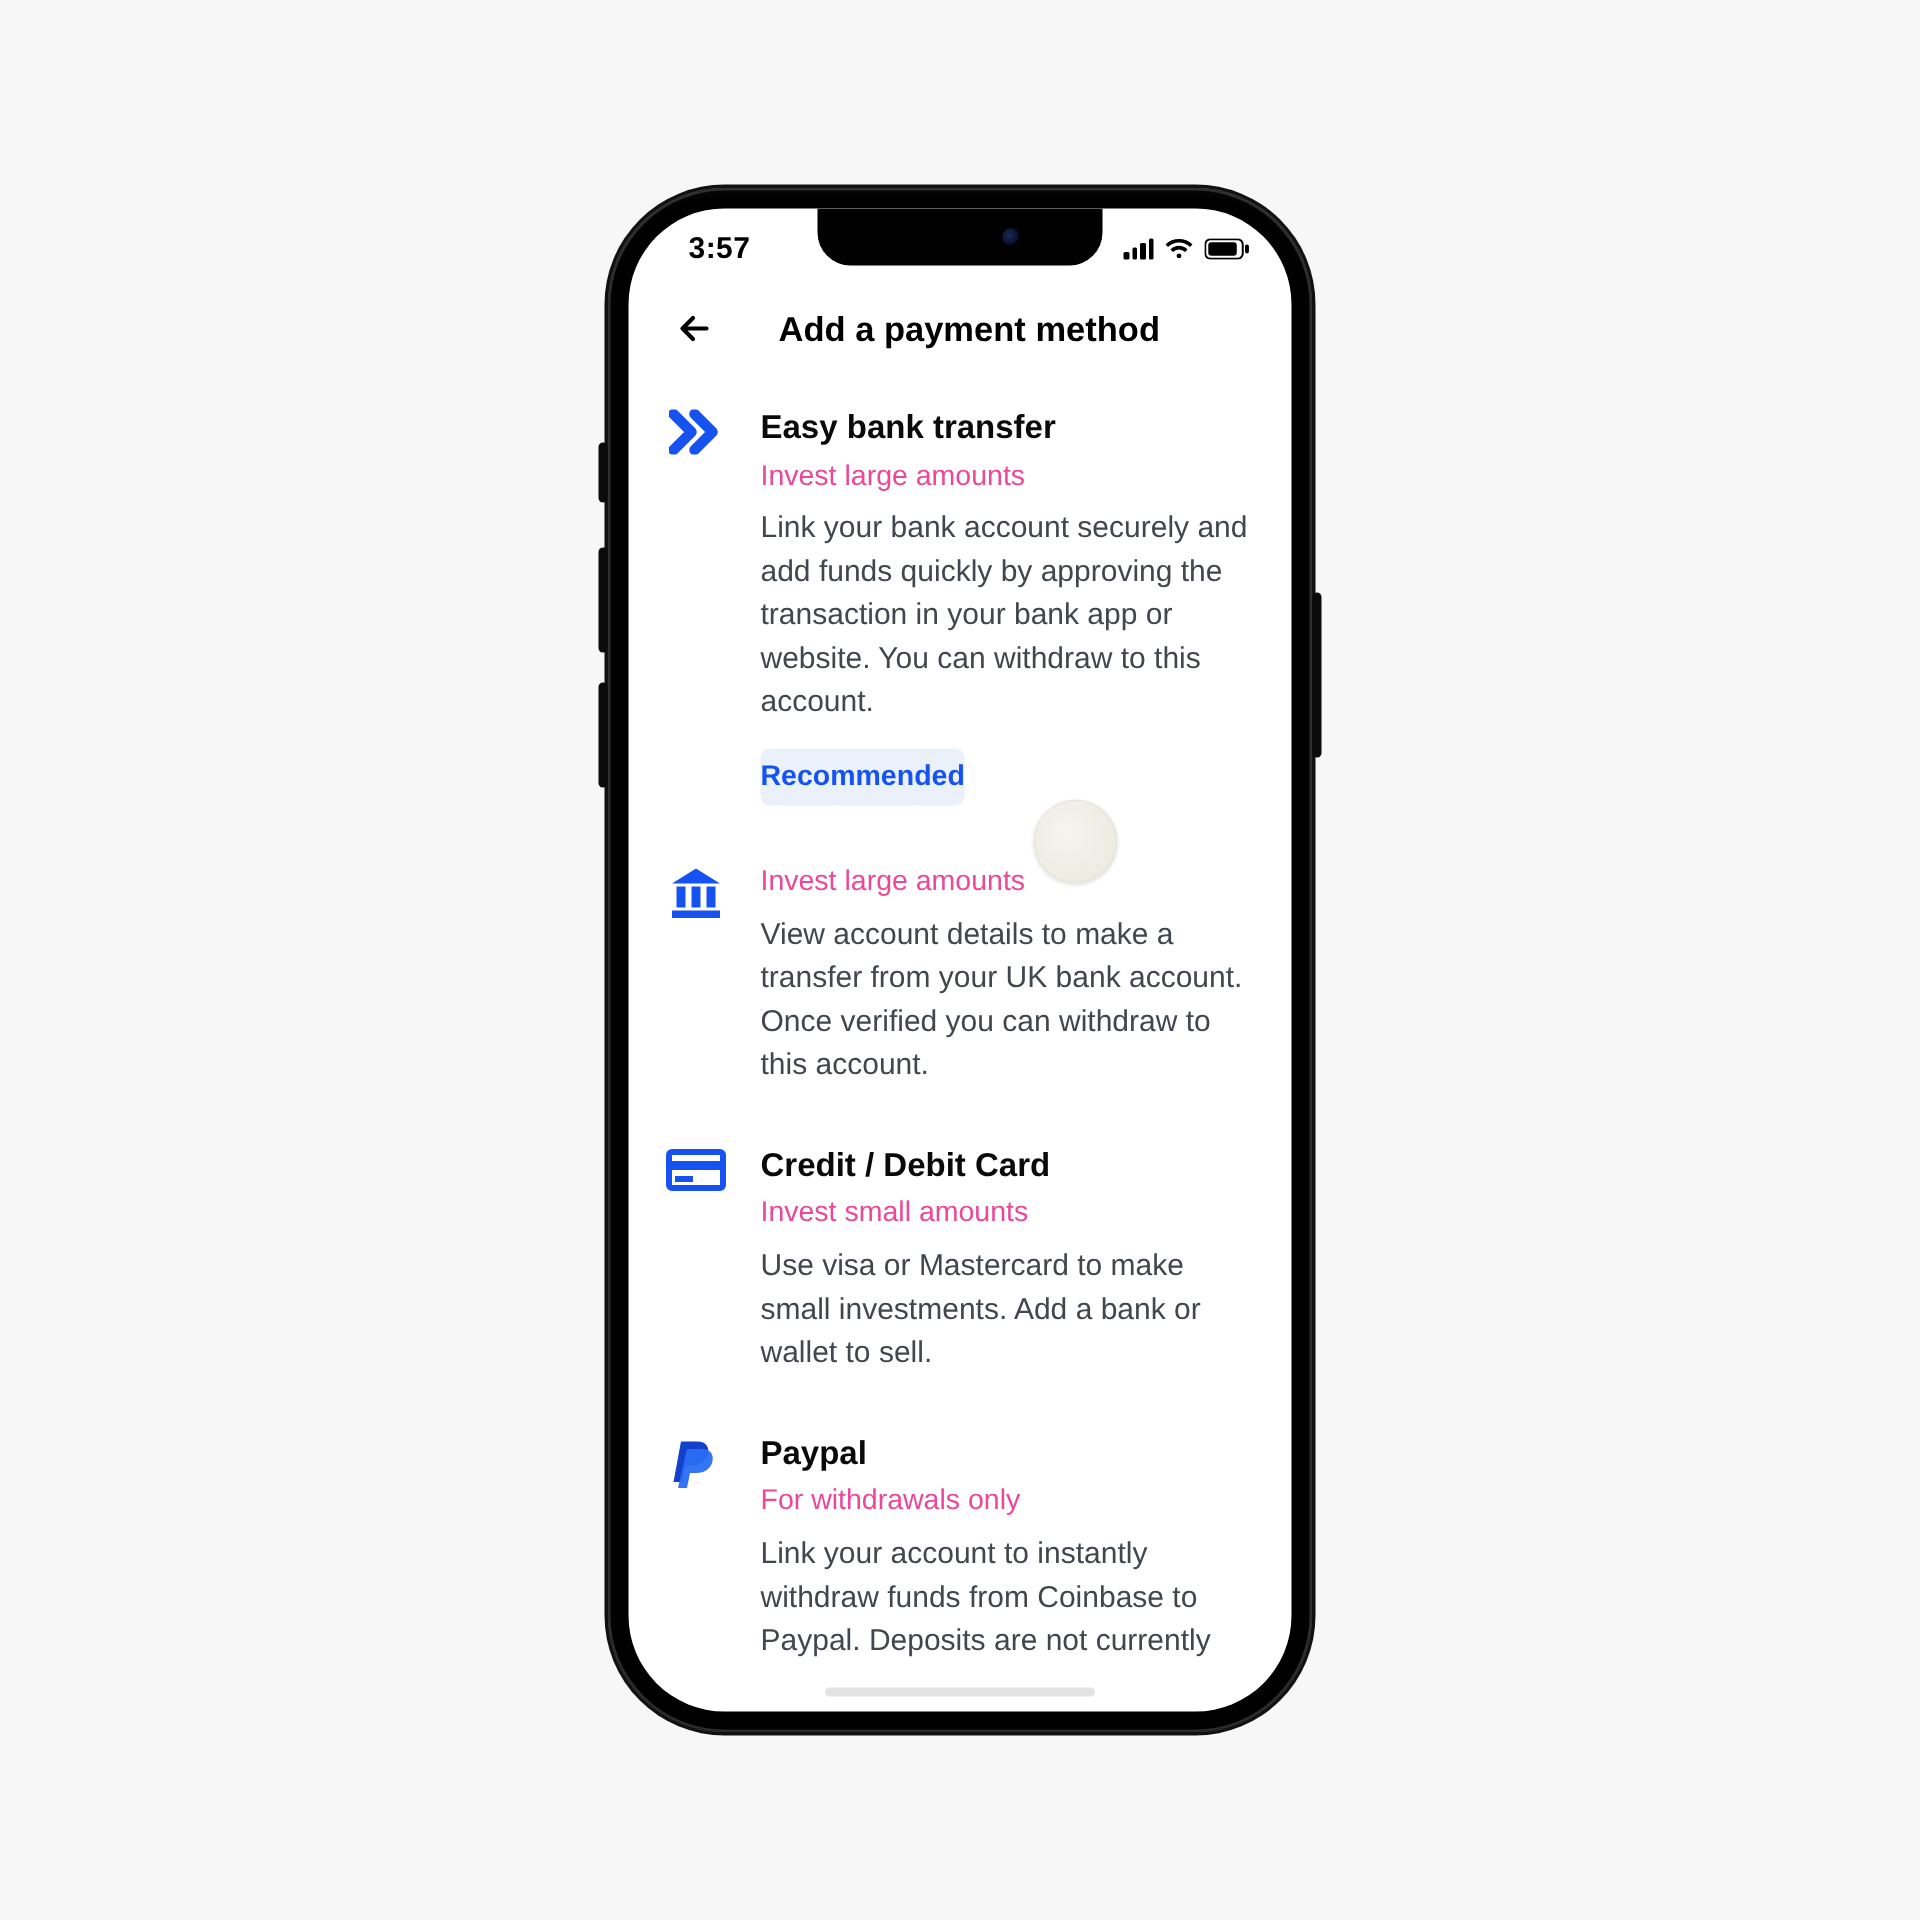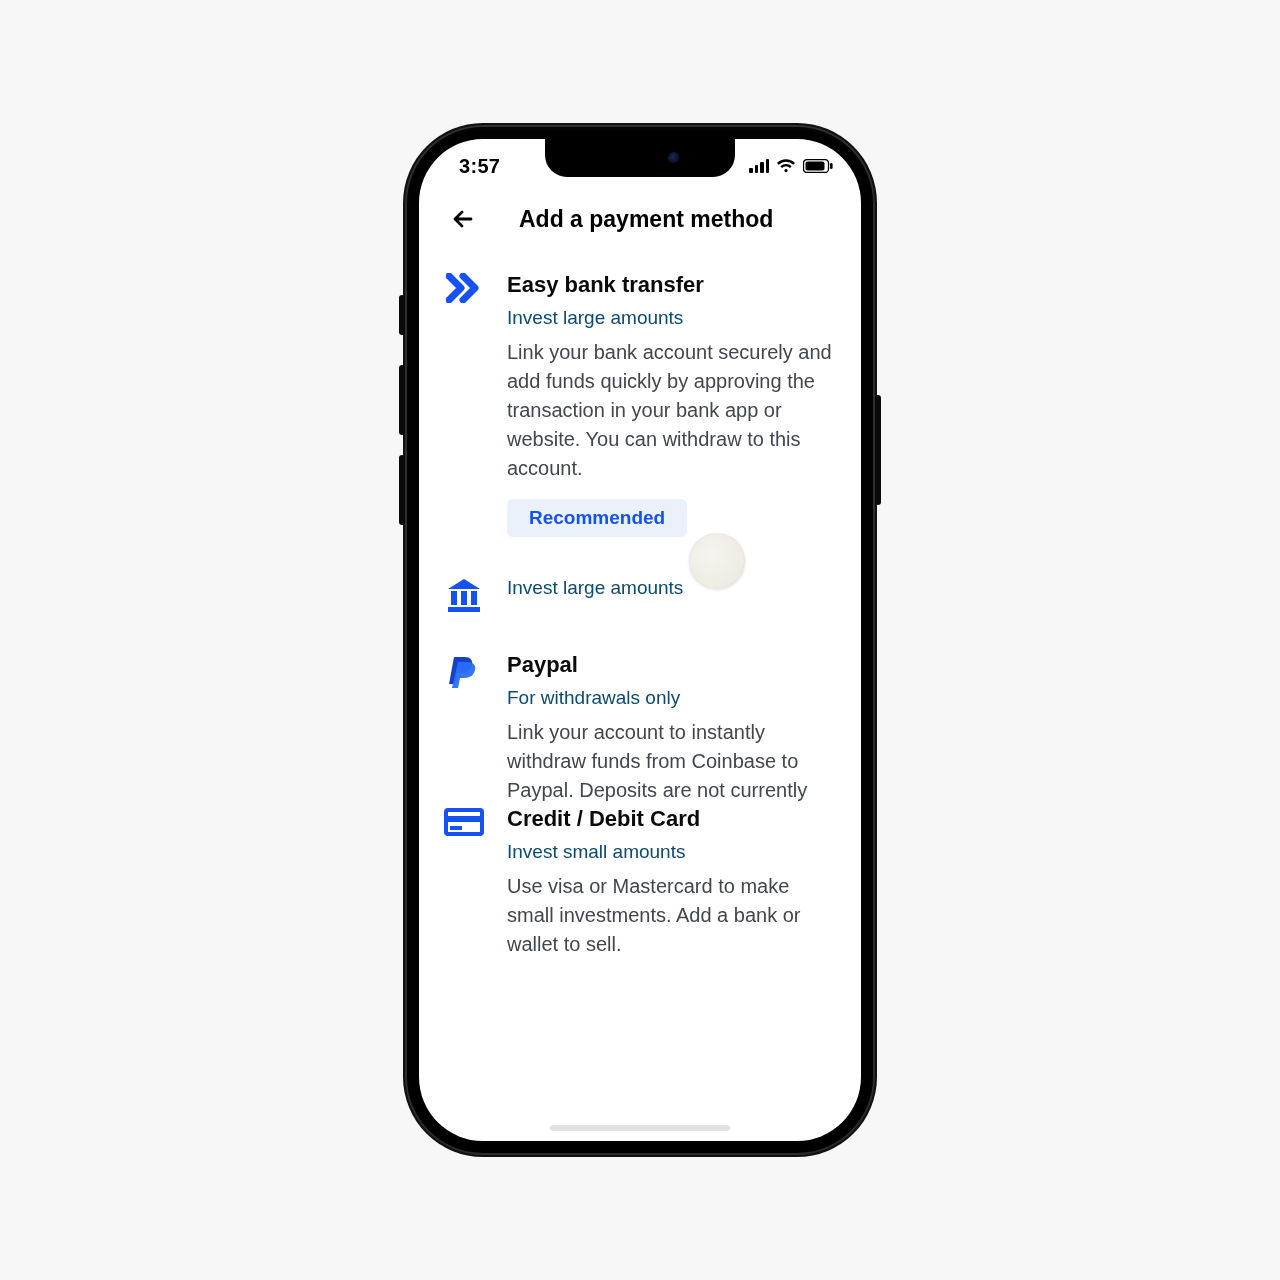--- a/index.html
+++ b/index.html
@@ -155,33 +155,33 @@
   .pm-body { flex: 1; }
   .pm-title {
     font-size: 22px;
     font-weight: 700;
     color: #0a0a0a;
     line-height: 1.25;
     margin-bottom: 6px;
   }
   .pm-sub {
     font-size: 19px;
-    color: #0c4a6e;
+    color: #ec4899;
     line-height: 1.35;
     margin-bottom: 8px;
   }
   .pm-desc {
     font-size: 20px;
     color: #42464d;
     line-height: 1.45;
   }
   .badge {
     display: inline-block;
     margin-top: 16px;
-    padding: 8px 22px;
+    padding: 8px 0;
     border-radius: 6px;
     background: #eaf1fb;
     color: #1652f0;
     font-weight: 700;
     font-size: 19px;
   }
 
   .touch-dot {
     position: absolute;
     width: 56px; height: 56px;
@@ -272,51 +272,52 @@
           <svg width="38" height="36" viewBox="0 0 38 36">
             <polygon points="19,2 35,12 3,12" fill="#1652F0"></polygon>
             <rect x="6" y="14" width="6" height="14" fill="#1652F0"></rect>
             <rect x="16" y="14" width="6" height="14" fill="#1652F0"></rect>
             <rect x="26" y="14" width="6" height="14" fill="#1652F0"></rect>
             <rect x="3" y="30" width="32" height="5" fill="#1652F0"></rect>
           </svg>
         </div>
         <div class="pm-body">
           <div class="pm-sub">Invest large amounts</div>
-        </div>
-      </div>
-
-      <div class="pm-item" style="margin-bottom:0;">
-        <div class="pm-icon">
-          <svg width="34" height="38" viewBox="0 0 34 38">
-            <path d="M7 4h11c5 0 8 3 7 8-1 5-5 8-11 8h-4l-2 11H2L7 4z" fill="#1441cc"></path>
-            <path d="M11 9h10c5 0 8 3 7 8-1 5-5 8-11 8h-4l-2 10H5l6-26z" fill="#2a6df4" opacity="0.95"></path>
-          </svg>
-        </div>
-        <div class="pm-body">
-          <div class="pm-title">Paypal</div>
-          <div class="pm-sub">For withdrawals only</div>
-          <div class="pm-desc">Link your account to instantly withdraw funds from Coinbase to Paypal. Deposits are not currently</div>
+          <div class="pm-desc">View account details to make a transfer from your UK bank account. Once verified you can withdraw to this account.</div>
         </div>
       </div>
 
       <div class="pm-item">
         <div class="pm-icon">
           <svg width="40" height="30" viewBox="0 0 40 30">
             <rect x="2" y="3" width="36" height="24" rx="2" fill="none" stroke="#1652F0" stroke-width="4"></rect>
             <rect x="2" y="9" width="36" height="6" fill="#1652F0"></rect>
             <rect x="6" y="19" width="12" height="4" fill="#1652F0"></rect>
           </svg>
         </div>
         <div class="pm-body">
           <div class="pm-title">Credit / Debit Card</div>
           <div class="pm-sub">Invest small amounts</div>
           <div class="pm-desc">Use visa or Mastercard to make small investments. Add a bank or wallet to sell.</div>
         </div>
       </div>
 
+      <div class="pm-item" style="margin-bottom:0;">
+        <div class="pm-icon">
+          <svg width="34" height="38" viewBox="0 0 34 38">
+            <path d="M7 4h11c5 0 8 3 7 8-1 5-5 8-11 8h-4l-2 11H2L7 4z" fill="#1441cc"></path>
+            <path d="M11 9h10c5 0 8 3 7 8-1 5-5 8-11 8h-4l-2 10H5l6-26z" fill="#2a6df4" opacity="0.95"></path>
+          </svg>
+        </div>
+        <div class="pm-body">
+          <div class="pm-title">Paypal</div>
+          <div class="pm-sub">For withdrawals only</div>
+          <div class="pm-desc">Link your account to instantly withdraw funds from Coinbase to Paypal. Deposits are not currently</div>
+        </div>
+      </div>
+
     </div>
 
     <div class="touch-dot" style="left:270px; top:394px;"></div>
 
     <div class="home-indicator"></div>
   </div>
 </div>
 
 </body></html>

